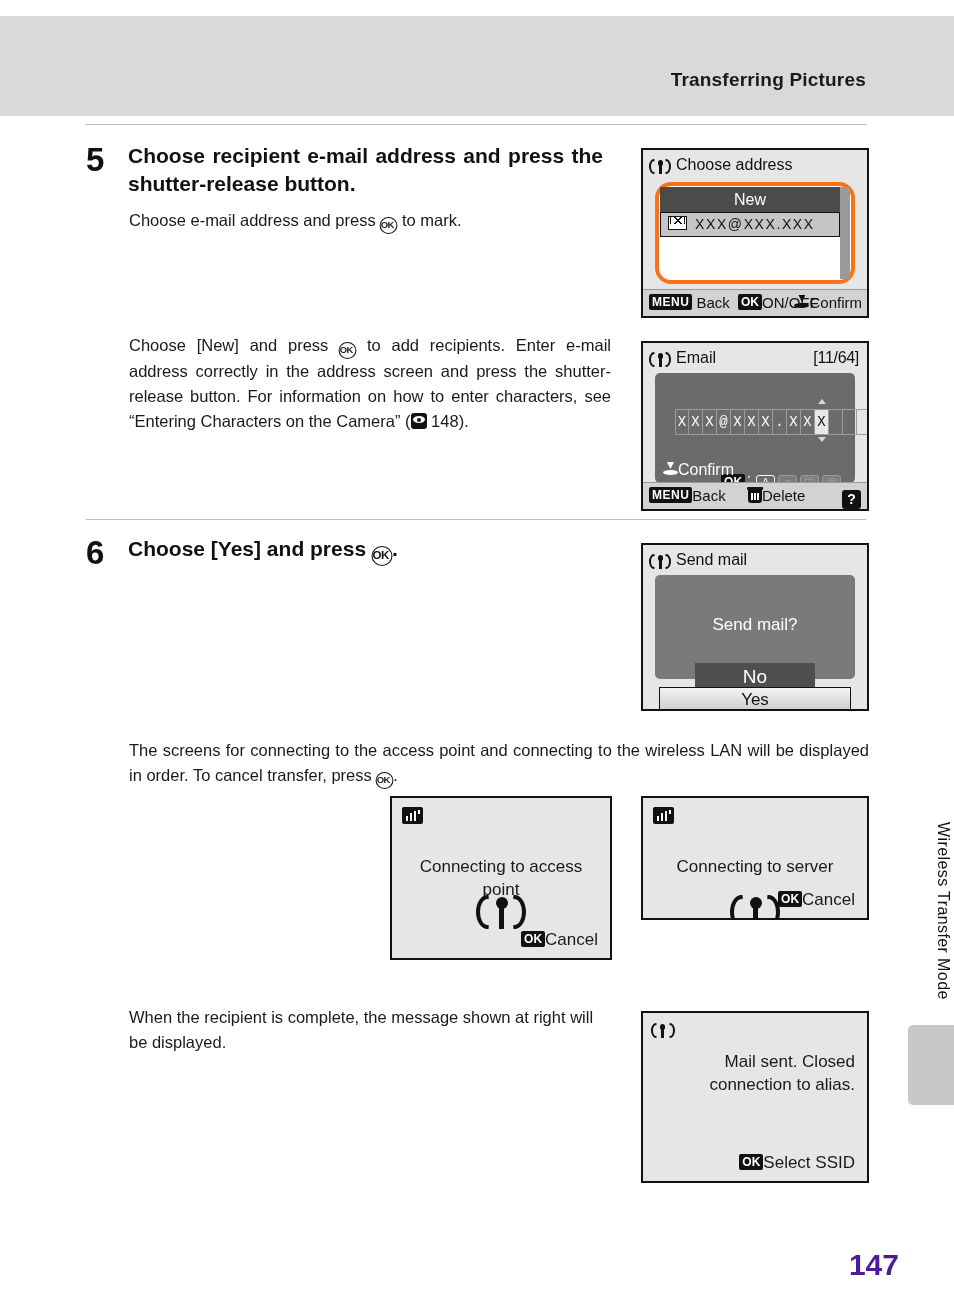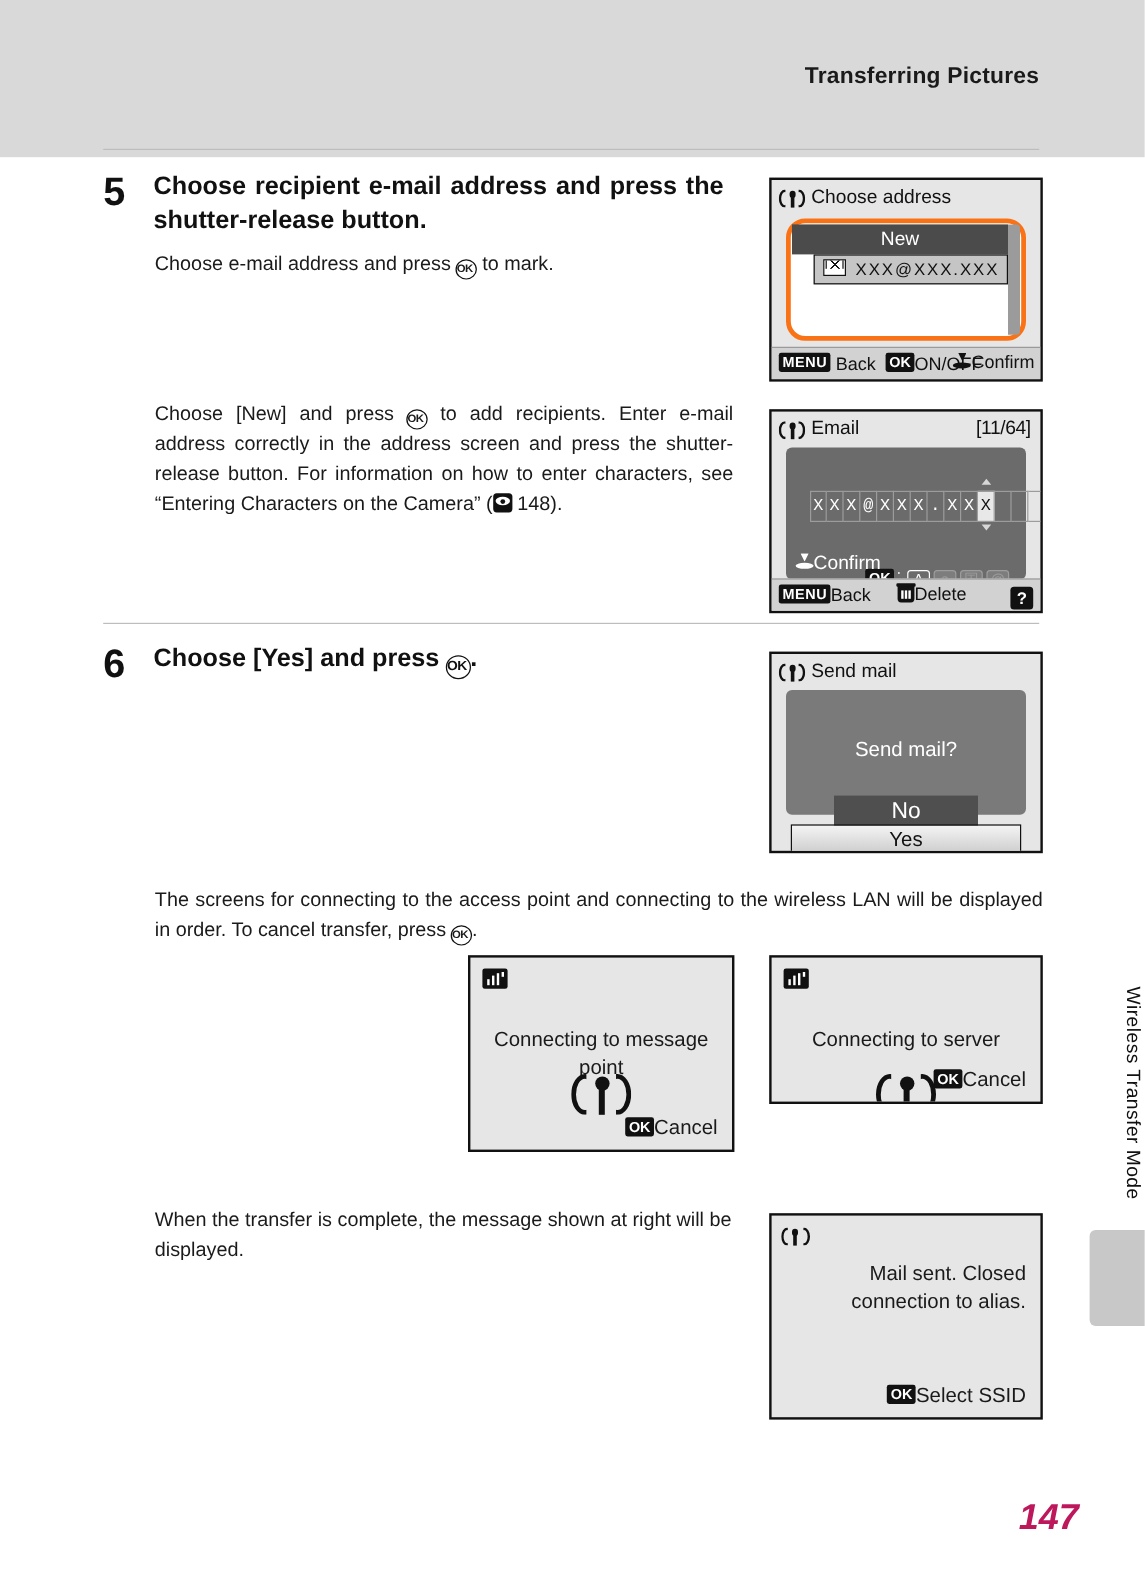--- a/index.html
+++ b/index.html
@@ -6,21 +6,21 @@
   body{
     width:954px;height:1314px;
     background:#ffffff;
     font-family:"Liberation Sans", sans-serif;
     color:#111;
     position:relative;
     overflow:hidden;
   }
   
   .page-header{
-    position:absolute;left:0;top:0;width:954px;height:131px;
+    position:absolute;left:0;top:16px;width:954px;height:100px;
     background:#d9d9d9;
   }
   .page-header .htitle{
     position:absolute;right:88px;top:64px;
     transform:translateY(-50%);
     font-size:19px;font-weight:bold;letter-spacing:.2px;color:#1a1a1a;
   }
   
   .side-tab{
     position:absolute;right:0;top:1025px;width:46px;height:80px;
@@ -31,21 +31,21 @@
     width:30px;
     font-size:16px;font-weight:normal;color:#111;
     writing-mode:vertical-rl;
     text-orientation:mixed;
     letter-spacing:.4px;
     white-space:nowrap;
   }
   
   .page-number{
     position:absolute;right:55px;bottom:32px;
-    font-size:30px;font-weight:bold;font-style:italic;color:#be185d;
+    font-size:30px;font-weight:bold;color:#4c1d95;
   }
   
   .content{position:absolute;left:0;top:115px;width:954px;}
   .rule{
     position:absolute;height:1px;background:#bdbdbd;left:86px;width:780px;
   }
   .step-num{
     position:absolute;
     font-size:33px;font-weight:bold;color:#111;
     line-height:1;
@@ -197,21 +197,20 @@
   .s1-new{
     position:absolute;left:1px;top:1px;right:11px;height:25px;
     background:#4b4b4b;color:#fff;font-size:16px;
     text-align:center;line-height:25px;
   }
   .s1-row{
     position:absolute;left:1px;top:26px;right:11px;height:25px;
     background:#c5c5c5;border:1.5px solid #111;box-sizing:border-box;
     font-size:14px;color:#111;line-height:22px;
     letter-spacing:1.6px;
-    margin-left:18px;
   }
   .s1-row .mailicon{
     display:inline-block;position:relative;width:17px;height:12px;
     border:1.5px solid #111;background:#fff;margin:0 8px 0 7px;vertical-align:-1px;
   }
   .s1-row .mailicon::after{
     content:"";position:absolute;left:1px;top:0;width:13px;height:7px;
     border-left:1.5px solid #111;border-right:1.5px solid #111;
     transform:skewX(0);
     background:linear-gradient(135deg,transparent 48%,#111 48%,#111 56%,transparent 56%),
@@ -320,21 +319,21 @@
 
   <div class="step-num" style="left:86px;top:421px;">6</div>
   <div class="step-title" style="left:128px;top:420px;width:475px;text-align:left;">
     <span>Choose [Yes] and press </span><span class="ok-glyph" style="width:20px;height:20px;line-height:17px;font-size:11px;vertical-align:-3px;">OK</span><span>.</span>
   </div>
 
   <div class="body-text" style="left:129px;top:623px;width:740px;">
     <span>The screens for connecting to the access point and connecting to the wireless LAN will be displayed in order. To cancel transfer, press </span><span class="ok-glyph">OK</span><span>.</span>
   </div>
 
-  <div class="body-text nojust" style="left:129px;top:890px;width:482px;">When the transfer is complete, the message shown at right will be displayed.</div>
+  <div class="body-text nojust" style="left:129px;top:890px;width:482px;">When the recipient is complete, the message shown at right will be displayed.</div>
 
 </div>
 
 <div class="lcd" style="left:641px;top:148px;width:228px;height:170px;">
   <div class="lcd-title">
     <span class="ant"><i class="wl"></i><i class="dot"></i><i class="mast"></i><i class="wr"></i></span><span class="t">Choose address</span>
   </div>
   <div class="s1-list">
     <div class="s1-new">New</div>
     <div class="s1-row">
@@ -408,21 +407,21 @@
     <div class="s3-q">Send mail?</div>
     <div class="s3-no">No</div>
     <div class="s3-yes">Yes</div>
   </div>
 </div>
 
 <div class="lcd" style="left:390px;top:796px;width:222px;height:164px;">
   <div class="st-icon">
     <span class="sig"><i></i><i></i><i></i><i></i></span>
   </div>
-  <div class="st-msg">Connecting to message point</div>
+  <div class="st-msg">Connecting to access point</div>
   <div class="st-bigant">
     <span class="ant big"><i class="wl"></i><i class="dot"></i><i class="mast"></i><i class="wr"></i></span>
   </div>
   <div class="st-action">
     <span class="kbox okb" style="vertical-align:2px;">OK</span><span>Cancel</span>
   </div>
 </div>
 
 <div class="lcd" style="left:641px;top:796px;width:228px;height:124px;">
   <div class="st-icon">

